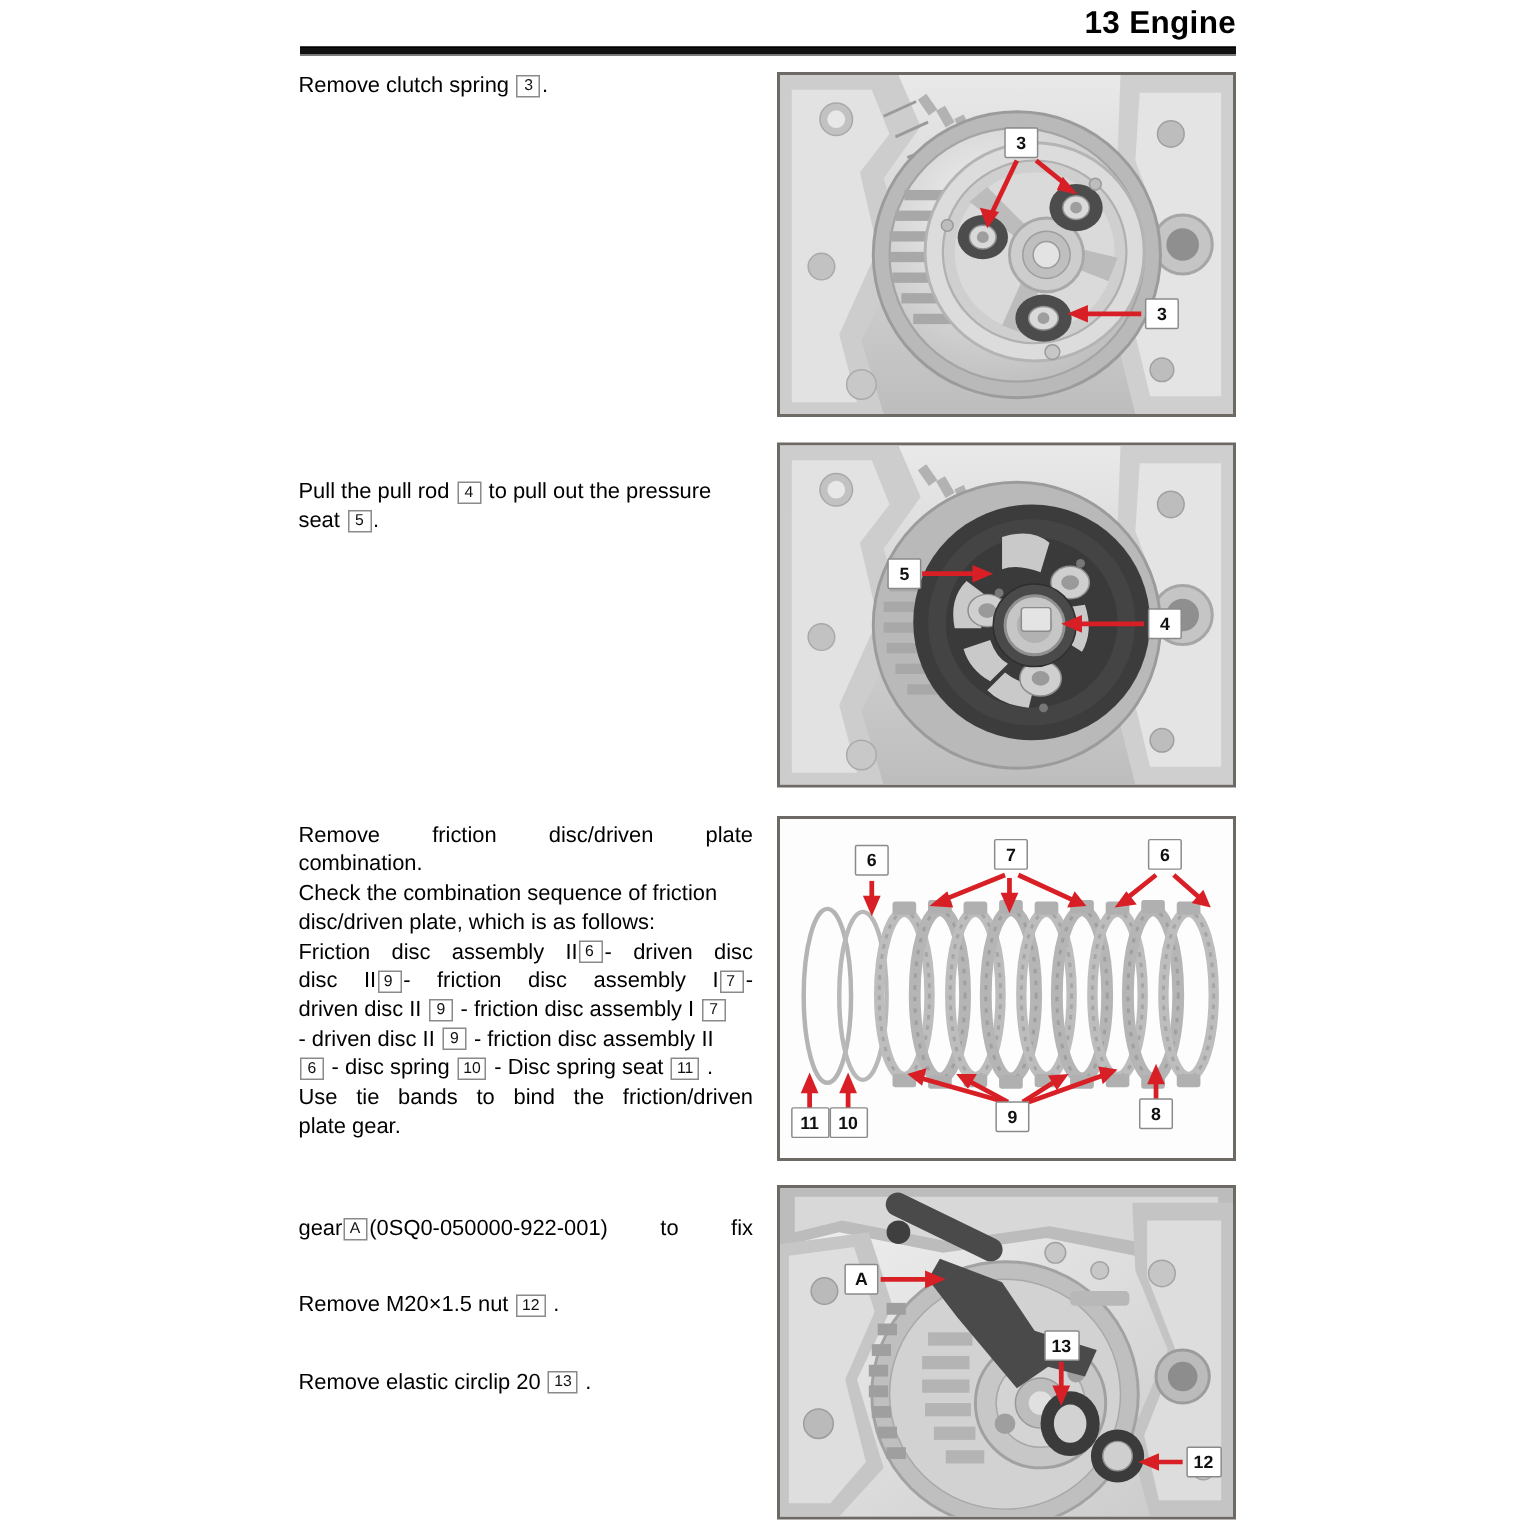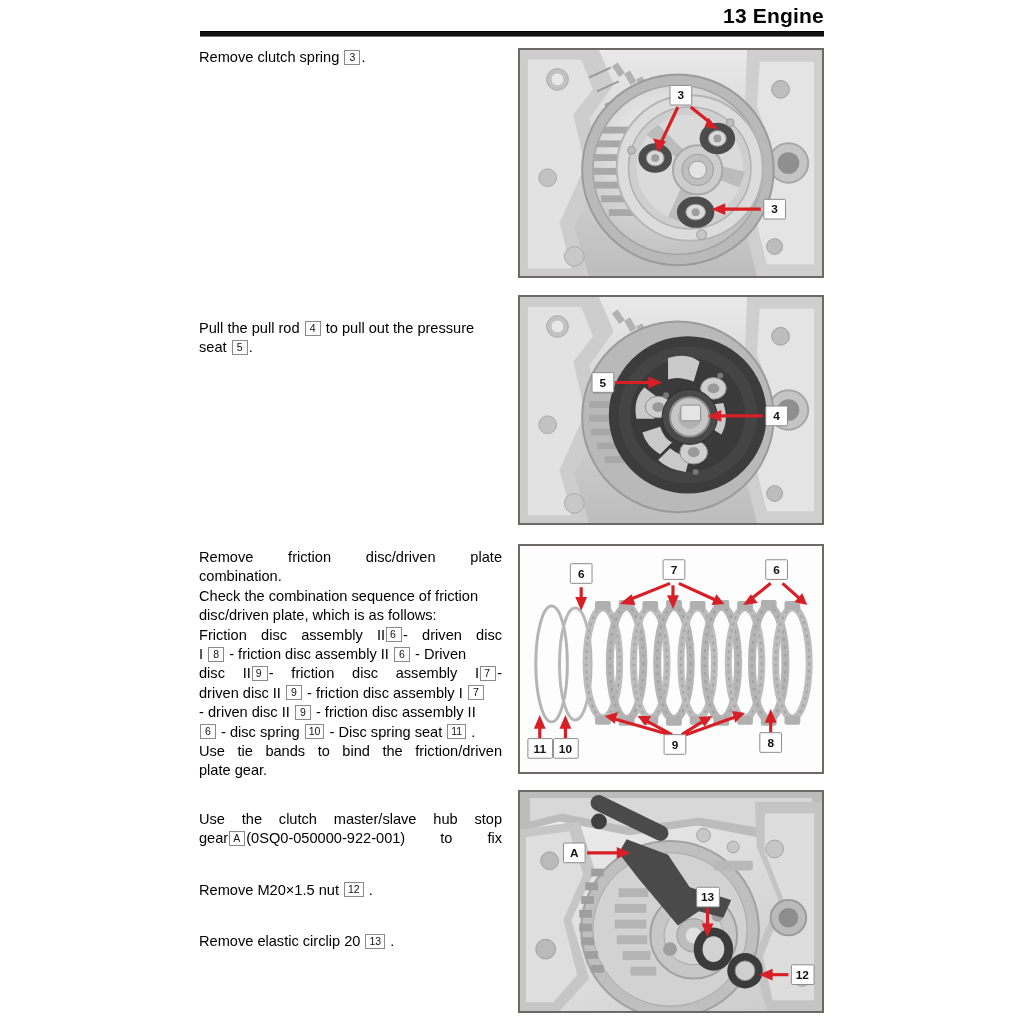--- a/index.html
+++ b/index.html
@@ -307,21 +307,20 @@
       </g>
     </svg>
   </div>
 
   <div class="step-text" style="left:199px; top:548px; width:303px;">
     <p class="just">Remove friction disc/driven plate</p>
     <p>combination.</p>
     <p>Check the combination sequence of friction</p>
     <p>disc/driven plate, which is as follows:</p>
     <p class="just"><span>Friction disc assembly II</span><span class="chip">6</span><span>- driven disc</span></p>
-    <p><span>I </span><span class="chip">8</span><span> - friction disc assembly II </span><span class="chip">6</span><span> - Driven</span></p>
     <p class="just"><span>disc II</span><span class="chip">9</span><span>- friction disc assembly I</span><span class="chip">7</span><span>-</span></p>
     <p><span>driven disc II </span><span class="chip">9</span><span> - friction disc assembly I </span><span class="chip">7</span></p>
     <p><span>- driven disc II </span><span class="chip">9</span><span> - friction disc assembly II</span></p>
     <p><span class="chip">6</span><span> - disc spring </span><span class="chip">10</span><span> - Disc spring seat </span><span class="chip">11</span><span> .</span></p>
     <p class="just">Use tie bands to bind the friction/driven</p>
     <p>plate gear.</p>
   </div>
 
   <div class="figure" style="left:518px; top:544px; width:306px; height:230px;">
     <svg class="figsvg" viewBox="0 0 306 230" preserveAspectRatio="none">
@@ -445,21 +444,20 @@
         <polygon class="arrowhead" points="254,166 248,180 260,180"></polygon>
       </g>
       <g>
         <rect class="lbl" x="243" y="190" width="22" height="20" rx="1"></rect>
         <text class="lbltxt" x="254" y="201">8</text>
       </g>
     </svg>
   </div>
 
   <div class="step-text" style="left:199px; top:810px; width:303px;">
-    <p class="just">Use the clutch master/slave hub stop</p>
     <p class="just"><span>gear</span><span class="chip">A</span><span>(0SQ0-050000-922-001) to fix</span></p>
     <p class="gap"><span>Remove M20</span><span>×</span><span>1.5 nut </span><span class="chip">12</span><span> .</span></p>
     <p class="gap"><span>Remove elastic circlip 20 </span><span class="chip">13</span><span> .</span></p>
   </div>
 
   <div class="figure" style="left:518px; top:790px; width:306px; height:223px;">
     <svg class="figsvg" viewBox="0 0 306 223" preserveAspectRatio="none">
       <rect x="0" y="0" width="306" height="223" fill="#c9c9c9"></rect>
       <rect x="0" y="0" width="306" height="223" fill="url(#g2)"></rect>
 

